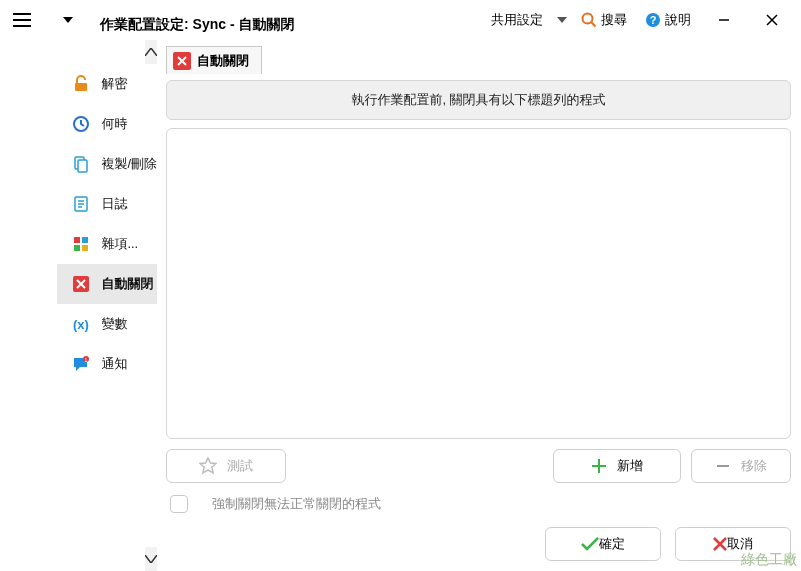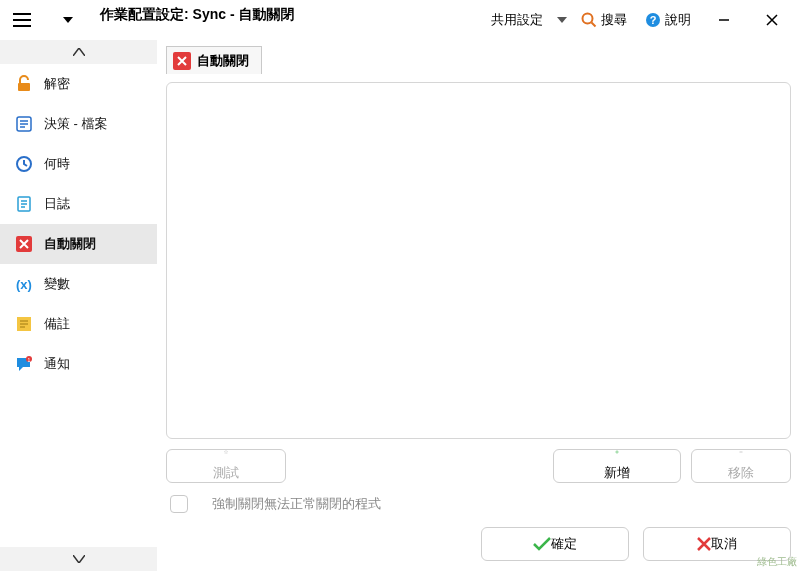--- a/index.html
+++ b/index.html
@@ -1,61 +1,61 @@
 <!DOCTYPE html>
 <html><head>
 <meta charset="utf-8">
 <style>
 * { box-sizing: border-box; margin: 0; padding: 0; font-family: "Microsoft JhengHei", "PingFang TC", sans-serif; }
 body { width: 801px; height: 571px; background: #fff; overflow: hidden; position: relative; }
 
 .titlebar { height: 40px; display: flex; align-items: center; padding: 0 8px; border-bottom: 1px solid transparent; }
-.tb-left { display: flex; align-items: flex-start; gap: 22px; }
+.tb-left { display: flex; align-items: flex-end; gap: 22px; }
 .menu-btn { width: 28px; height: 28px; display: flex; align-items: center; justify-content: center; cursor: pointer; }
 .history-btn { width: 20px; height: 28px; display: flex; align-items: center; justify-content: center; cursor: pointer; }
 .title-txt { font-size: 14px; font-weight: bold; color: #000; }
 .tb-right { margin-left: auto; display: flex; align-items: center; gap: 6px; }
 .tb-link { display: flex; align-items: center; gap: 4px; padding: 2px 6px; font-size: 13px; color: #000; cursor: pointer; }
 .tb-drop { width: 14px; display: flex; align-items: center; justify-content: center; cursor: pointer; }
 .winbtn { width: 42px; height: 28px; display: flex; align-items: center; justify-content: center; cursor: pointer; }
 
 .body-area { display: flex; height: calc(571px - 40px); }
 
-.sidebar { width: 158px; border-right: 1px solid transparent; display: flex; flex-direction: column; }
+.sidebar { width: 158px; border-right: 1px solid transparent; display: flex; flex-direction: column; align-items: flex-end; }
 .sb-arrow { height: 24px; display: flex; align-items: center; justify-content: center; background: #f2f2f2; cursor: pointer; }
 .sb-list { flex: 1; overflow: hidden; }
 .sb-item { height: 40px; display: flex; align-items: center; padding-left: 14px; gap: 10px; font-size: 13px; color: #111; cursor: pointer; }
 .sb-item.active { background: #e8e8e8; font-weight: bold; }
 .sb-item .ico { width: 20px; height: 20px; display: flex; align-items: center; justify-content: center; }
 
 .main { flex: 1; padding: 6px 10px 10px 8px; display: flex; flex-direction: column; }
 .tabs { display: flex; align-items: center; }
 .tab { height: 28px; border: 1px solid #c9c9c9; border-bottom: none; padding: 0 12px 0 6px; display: flex; align-items: center; gap: 6px; background: #f7f7f7; font-size: 13px; font-weight: bold; cursor: pointer; }
 .tab .tico { width: 18px; height: 18px; background: #e23b3b; border-radius: 2px; display: flex; align-items: center; justify-content: center; }
 
 .infobar { margin-top: 6px; height: 40px; border: 1px solid #d6d6d6; border-radius: 6px; background: #f0f0f0; display: flex; align-items: center; justify-content: center; font-size: 13px; color: #222; }
 
 .listbox { margin-top: 8px; flex: 1; border: 1px solid #d6d6d6; border-radius: 6px; background: #fff; }
 
 .row-actions { margin-top: 10px; display: flex; align-items: center; gap: 10px; }
-.btn { height: 34px; border: 1px solid #cfcfcf; border-radius: 6px; background: #fff; display: flex; align-items: center; justify-content: center; gap: 10px; font-size: 13px; cursor: pointer; flex-direction: column; }
+.btn { height: 34px; border: 1px solid #cfcfcf; border-radius: 6px; background: #fff; display: flex; align-items: center; justify-content: center; gap: 10px; font-size: 13px; cursor: pointer; }
 .btn.disabled { color: #aaa; cursor: default; }
 .btn-test { width: 120px; }
 .btn-add { width: 128px; }
 .btn-remove { width: 100px; }
 .spacer { flex: 1; }
 
 .chk-row { margin-top: 12px; display: flex; align-items: center; gap: 24px; padding-left: 4px; }
 .chk { width: 18px; height: 18px; border: 1.5px solid #c9c9c9; border-radius: 4px; background: #fff; }
 .chk-lbl { font-size: 13px; color: #888; }
 
 .footer { margin-top: auto; padding-top: 14px; display: flex; justify-content: flex-end; gap: 14px; }
-.btn-ok, .btn-cancel { width: 148px; height: 34px; border: 1px solid #cfcfcf; border-radius: 6px; background: #fff; display: flex; align-items: center; justify-content: center; font-size: 13px; cursor: pointer; }
-
-.watermark { position: absolute; right: 4px; bottom: 2px; font-size: 10px; color: #9fbc8f; }
+.btn-ok, .btn-cancel { width: 116px; height: 34px; border: 1px solid #cfcfcf; border-radius: 6px; background: #fff; display: flex; align-items: center; justify-content: center; font-size: 13px; cursor: pointer; }
+
+.watermark { position: absolute; right: 4px; bottom: 2px; font-size: 14px; color: #9fbc8f; }
 </style>
 </head>
 <body>
 
 <div class="titlebar">
   <div class="tb-left">
     <div class="menu-btn">
       <svg width="18" height="14" viewBox="0 0 18 14">
           <path d="M0 1h18M0 7h18M0 13h18" stroke="#000" stroke-width="2"></path>
         </svg>
@@ -117,69 +117,71 @@
             <svg width="18" height="18" viewBox="0 0 18 18">
               <path d="M5 8V5a4 4 0 018 0" fill="none" stroke="#e88b1a" stroke-width="2"></path>
               <rect x="3" y="8" width="12" height="8" rx="1" fill="#e88b1a"></rect>
             </svg>
           </span>
         <span>解密</span>
       </div>
       <div class="sb-item">
         <span class="ico">
             <svg width="18" height="18" viewBox="0 0 18 18">
-              <rect x="2" y="2" width="14" height="14" rx="2" fill="none" stroke="#2a6fc9" stroke-width="1.5"></rect>
-              <path d="M5 6h8M5 9h8M5 12h5" stroke="#2a6fc9" stroke-width="1.5"></path>
-            </svg>
-          </span>
-        <span>決策 - 檔案</span>
-      </div>
-      <div class="sb-item">
-        <span class="ico">
-            <svg width="18" height="18" viewBox="0 0 18 18">
               <circle cx="9" cy="9" r="7" fill="none" stroke="#2a6fc9" stroke-width="2"></circle>
               <path d="M9 5v4l3 2" stroke="#2a6fc9" stroke-width="2" fill="none"></path>
             </svg>
           </span>
         <span>何時</span>
       </div>
       <div class="sb-item">
         <span class="ico">
             <svg width="18" height="18" viewBox="0 0 18 18">
+              <rect x="3" y="2" width="9" height="12" rx="1" fill="none" stroke="#2a9fd6" stroke-width="1.5"></rect>
+              <rect x="6" y="5" width="9" height="12" rx="1" fill="#fff" stroke="#2a9fd6" stroke-width="1.5"></rect>
+            </svg>
+          </span>
+        <span>複製/刪除</span>
+      </div>
+      <div class="sb-item">
+        <span class="ico">
+            <svg width="18" height="18" viewBox="0 0 18 18">
               <rect x="3" y="2" width="12" height="14" rx="1" fill="none" stroke="#2a9fd6" stroke-width="1.5"></rect>
               <path d="M6 6h6M6 9h6M6 12h4" stroke="#2a9fd6" stroke-width="1.5"></path>
             </svg>
           </span>
         <span>日誌</span>
       </div>
+      <div class="sb-item">
+        <span class="ico">
+            <svg width="18" height="18" viewBox="0 0 18 18">
+              <rect x="2" y="2" width="6" height="6" fill="#e23b3b"></rect>
+              <rect x="10" y="2" width="6" height="6" fill="#2a9fd6"></rect>
+              <rect x="2" y="10" width="6" height="6" fill="#3bb54a"></rect>
+              <rect x="10" y="10" width="6" height="6" fill="#e8b020"></rect>
+            </svg>
+          </span>
+        <span>雜項...</span>
+      </div>
       <div class="sb-item active">
         <span class="ico">
             <svg width="18" height="18" viewBox="0 0 18 18">
               <rect x="1" y="1" width="16" height="16" rx="2" fill="#e23b3b"></rect>
               <path d="M5 5l8 8M13 5l-8 8" stroke="#fff" stroke-width="2"></path>
             </svg>
           </span>
         <span>自動關閉</span>
       </div>
       <div class="sb-item">
         <span class="ico">
             <svg width="18" height="18" viewBox="0 0 18 18">
               <text x="1" y="14" font-size="13" fill="#1f8de0" font-weight="bold">(x)</text>
             </svg>
           </span>
         <span>變數</span>
-      </div>
-      <div class="sb-item">
-        <span class="ico">
-            <svg width="18" height="18" viewBox="0 0 18 18">
-              <rect x="2" y="2" width="14" height="14" fill="#f4c542"></rect>
-              <path d="M5 6h8M5 9h8M5 12h5" stroke="#a07b10" stroke-width="1"></path>
-            </svg>
-          </span>
-        <span>備註</span>
       </div>
       <div class="sb-item">
         <span class="ico">
             <svg width="18" height="18" viewBox="0 0 18 18">
               <path d="M2 3h13v9H8l-4 4v-4H2z" fill="#1f8de0"></path>
               <circle cx="14" cy="4" r="3" fill="#e23b3b"></circle>
               <text x="14" y="6.5" font-size="5" fill="#fff" text-anchor="middle">1</text>
             </svg>
           </span>
         <span>通知</span>
@@ -197,20 +199,23 @@
       <div class="tab">
         <span class="tico">
             <svg width="12" height="12" viewBox="0 0 12 12">
               <path d="M2 2l8 8M10 2l-8 8" stroke="#fff" stroke-width="2"></path>
             </svg>
           </span>
         <span>自動關閉</span>
       </div>
     </div>
 
+    <div class="infobar">
+      <span>執行作業配置前, 關閉具有以下標題列的程式</span>
+    </div>
 
     <div class="listbox"></div>
 
     <div class="row-actions">
       <div class="btn btn-test disabled">
         <svg width="18" height="18" viewBox="0 0 18 18">
             <path d="M9 1l2.4 5 5.6.5-4.2 3.8 1.3 5.5L9 13l-5.1 2.8 1.3-5.5L1 6.5l5.6-.5z" fill="none" stroke="#bbb" stroke-width="1.5"></path>
           </svg>
         <span>測試</span>
       </div>

